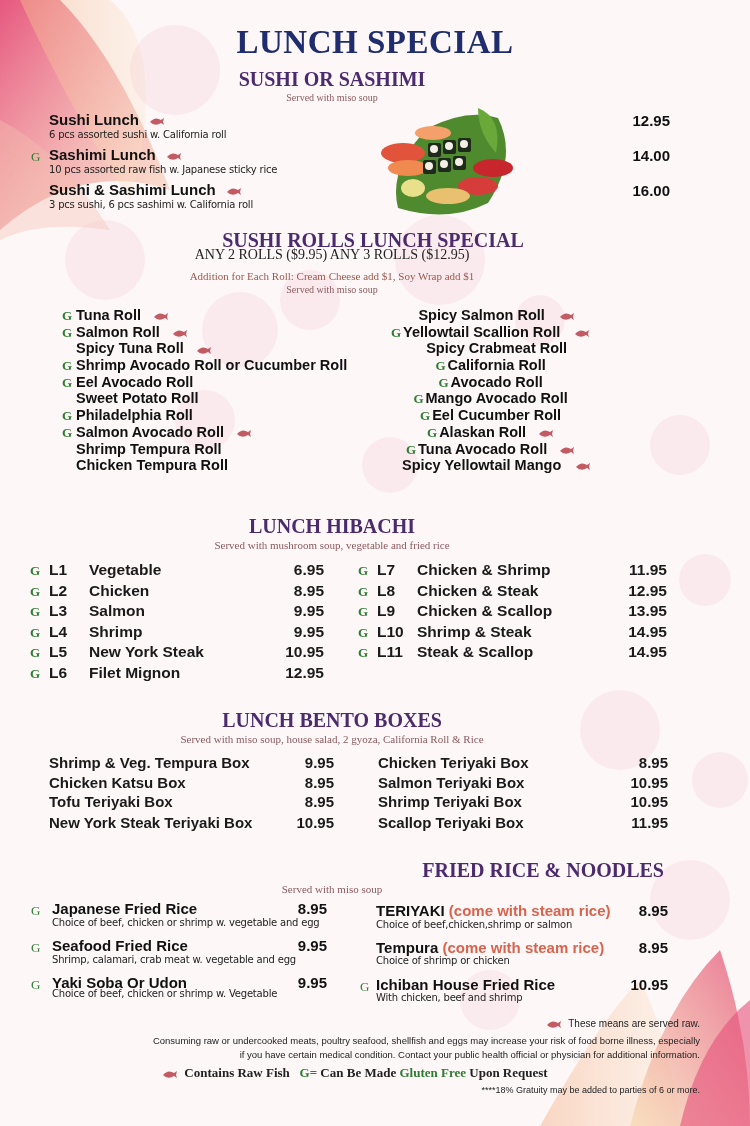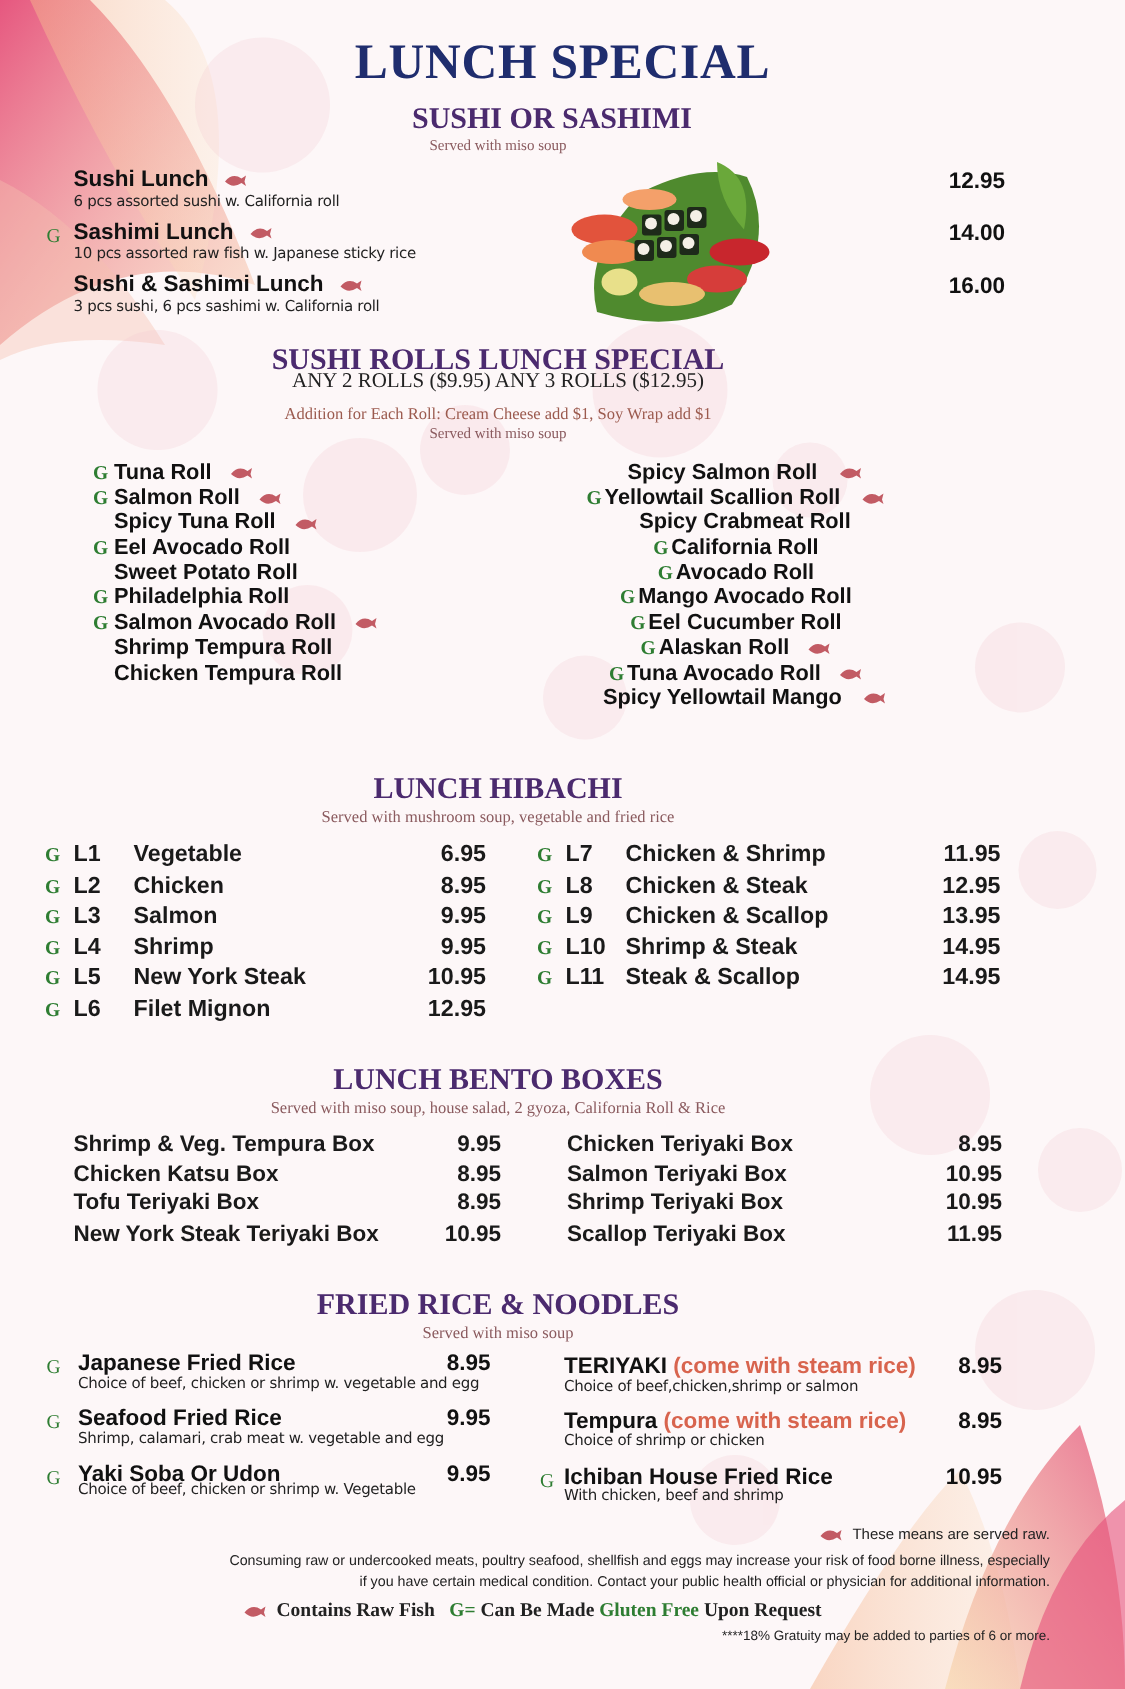--- a/index.html
+++ b/index.html
@@ -62,21 +62,21 @@
   </g>
   <path d="M540 1126 Q600 1020 640 980 Q670 1040 680 1126 Z" fill="url(#pB)"></path>
   <path d="M630 1126 Q660 1010 720 950 Q750 1040 750 1126 Z" fill="url(#pC)"></path>
   <path d="M680 1126 Q700 1040 750 1000 L750 1126 Z" fill="#e6507a" opacity="0.6"></path>
 </svg>
 
 <div class="content">
 
   <div class="abs serif title-main">LUNCH SPECIAL</div>
 
-  <div class="abs serif sec-title" style="top:68px; font-size:20px;padding-left:36px;">SUSHI OR SASHIMI</div>
+  <div class="abs serif sec-title" style="top:68px; font-size:20px;">SUSHI OR SASHIMI</div>
   <div class="abs serif sec-sub" style="top:92px; font-size:10px;">Served with miso soup</div>
 
   <div>
     <div class="abs" style="left:49px; top:111px;">
       <span class="item-name">Sushi Lunch</span>
       <svg class="fish" viewBox="0 0 16 10">
           <path d="M1 6 Q6 0 12 4 L15 2 L14 6 L15 9 L12 7 Q6 11 1 6Z" fill="#c25b64"></path>
         </svg>
       <div class="item-desc">6 pcs assorted sushi w. California roll</div>
     </div>
@@ -123,35 +123,36 @@
         <circle cx="61" cy="58" r="4"></circle>
         <circle cx="76" cy="56" r="4"></circle>
         <circle cx="91" cy="54" r="4"></circle>
       </g>
     <ellipse cx="125" cy="60" rx="20" ry="9" fill="#c8262d"></ellipse>
     <ellipse cx="110" cy="78" rx="20" ry="9" fill="#d63d3a"></ellipse>
     <ellipse cx="80" cy="88" rx="22" ry="8" fill="#e8c070"></ellipse>
     <ellipse cx="45" cy="80" rx="12" ry="9" fill="#e8e08a"></ellipse>
   </svg>
 
-  <div class="abs serif sec-title" style="top:229px;">SUSHI ROLLS LUNCH SPECIAL</div>
+  <div class="abs serif sec-title" style="top:229px;padding-left:41px;">SUSHI ROLLS LUNCH SPECIAL</div>
   <div class="abs serif" style="left:0; width:664px; top:247px; text-align:center; font-size:14px; color:#222;">ANY 2 ROLLS ($9.95) ANY 3 ROLLS ($12.95)</div>
   <div class="abs serif sec-sub" style="top:270px; font-size:11px; color:#9b5a4e;">Addition for Each Roll: Cream Cheese add $1, Soy Wrap add $1</div>
   <div class="abs serif sec-sub" style="top:284px; font-size:10px;">Served with miso soup</div>
 
   <div class="abs" style="left:62px; top:307px;">
     <div class="roll"><span class="g">G</span><span>Tuna Roll</span><svg class="fish" style="margin-left:12px" viewBox="0 0 16 10">
           <path d="M1 6 Q6 0 12 4 L15 2 L14 6 L15 9 L12 7 Q6 11 1 6Z" fill="#c25b64"></path>
         </svg></div>
     <div class="roll"><span class="g">G</span><span>Salmon Roll</span><svg class="fish" style="margin-left:12px" viewBox="0 0 16 10">
           <path d="M1 6 Q6 0 12 4 L15 2 L14 6 L15 9 L12 7 Q6 11 1 6Z" fill="#c25b64"></path>
         </svg></div>
     <div class="roll"><span class="g"></span><span>Spicy Tuna Roll</span><svg class="fish" style="margin-left:12px" viewBox="0 0 16 10">
           <path d="M1 6 Q6 0 12 4 L15 2 L14 6 L15 9 L12 7 Q6 11 1 6Z" fill="#c25b64"></path>
         </svg></div>
+    <div class="roll"><span class="g">G</span><span>Shrimp Avocado Roll or Cucumber Roll</span></div>
     <div class="roll"><span class="g">G</span><span>Eel Avocado Roll</span></div>
     <div class="roll"><span class="g"></span><span>Sweet Potato Roll</span></div>
     <div class="roll"><span class="g">G</span><span>Philadelphia Roll</span></div>
     <div class="roll"><span class="g">G</span><span>Salmon Avocado Roll</span><svg class="fish" style="margin-left:12px" viewBox="0 0 16 10">
           <path d="M1 6 Q6 0 12 4 L15 2 L14 6 L15 9 L12 7 Q6 11 1 6Z" fill="#c25b64"></path>
         </svg></div>
     <div class="roll"><span class="g"></span><span>Shrimp Tempura Roll</span></div>
     <div class="roll"><span class="g"></span><span>Chicken Tempura Roll</span></div>
   </div>
 
@@ -208,21 +209,21 @@
     <div class="bento-row" style="position:relative; height:20px;"><span>New York Steak Teriyaki Box</span><span style="position:absolute; right:2px">10.95</span></div>
   </div>
 
   <div class="abs" style="left:378px; top:754px; width:290px;">
     <div class="bento-row" style="position:relative; height:20px;"><span>Chicken Teriyaki Box</span><span style="position:absolute; right:0">8.95</span></div>
     <div class="bento-row" style="position:relative; height:19px;"><span>Salmon Teriyaki Box</span><span style="position:absolute; right:0">10.95</span></div>
     <div class="bento-row" style="position:relative; height:21px;"><span>Shrimp Teriyaki Box</span><span style="position:absolute; right:0">10.95</span></div>
     <div class="bento-row" style="position:relative; height:20px;"><span>Scallop Teriyaki Box</span><span style="position:absolute; right:0">11.95</span></div>
   </div>
 
-  <div class="abs serif sec-title" style="top:859px;">FRIED RICE &amp; NOODLES</div>
+  <div class="abs serif sec-title" style="top:859px;text-align:right;">FRIED RICE &amp; NOODLES</div>
   <div class="abs serif sec-sub" style="top:883px;">Served with miso soup</div>
 
   <div class="abs" style="left:31px; top:900px; width:296px;">
     <div style="position:relative; height:37px;">
       <span class="g" style="position:absolute; top:3px;">G</span>
       <span class="item-name" style="position:absolute; left:21px;">Japanese Fried Rice</span>
       <span class="price" style="position:absolute; right:0;">8.95</span>
       <div class="item-desc" style="position:absolute; left:21px; top:17px;">Choice of beef, chicken or shrimp w. vegetable and egg</div>
     </div>
     <div style="position:relative; height:37px;">

